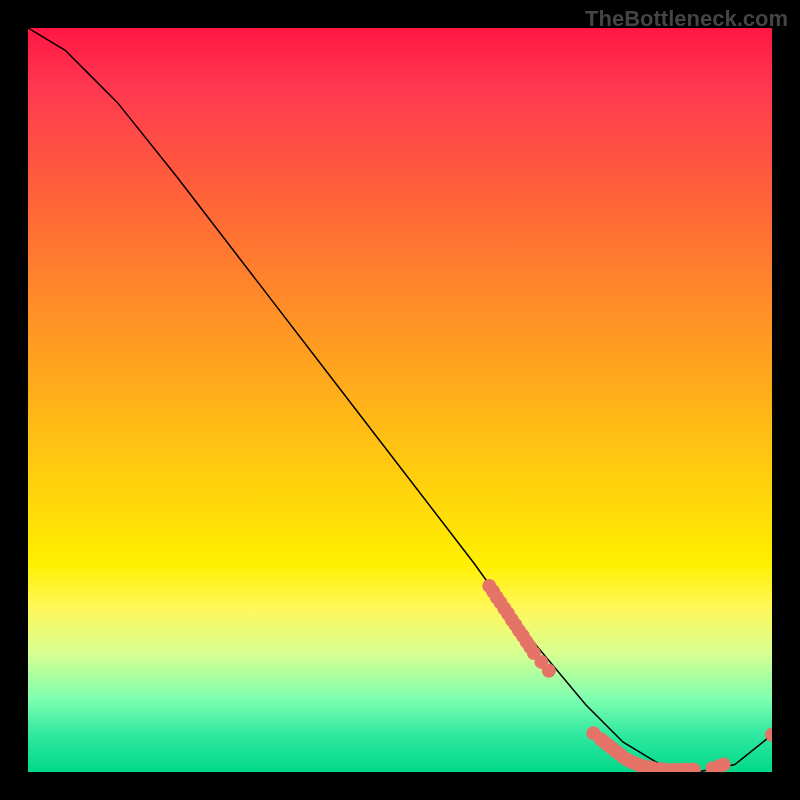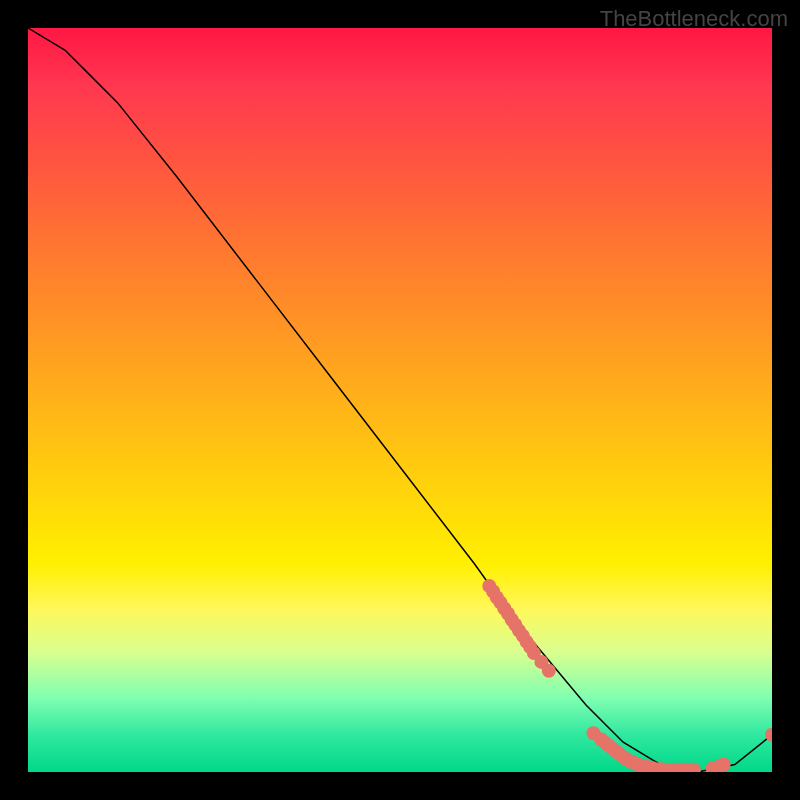--- a/index.html
+++ b/index.html
@@ -13,21 +13,21 @@
       background: #000;
       position: relative;
       font-family: Arial, sans-serif;
     }
     .watermark {
       position: absolute;
       top: 6px;
       right: 12px;
       color: #444;
       font-size: 22px;
-      font-weight: normal;
+      font-weight: bold;
       z-index: 10;
     }
     .chart-area {
       position: absolute;
       top: 28px;
       left: 28px;
       width: 744px;
       height: 744px;
       background: linear-gradient(to bottom,
         #ff1744 0%,

